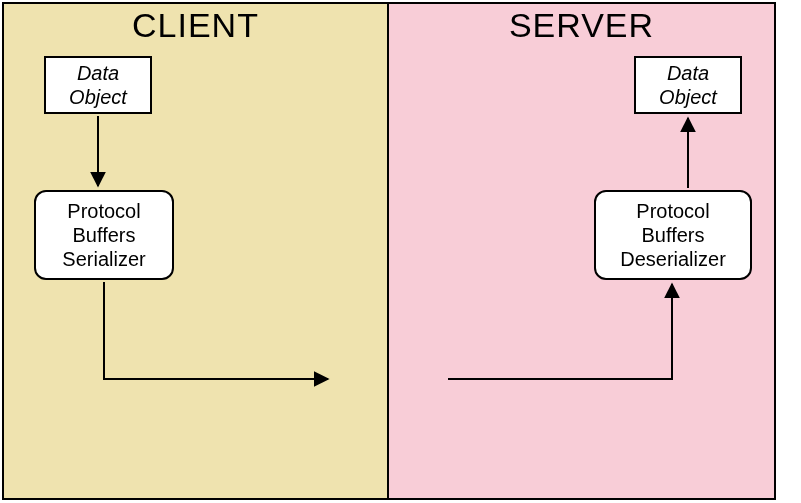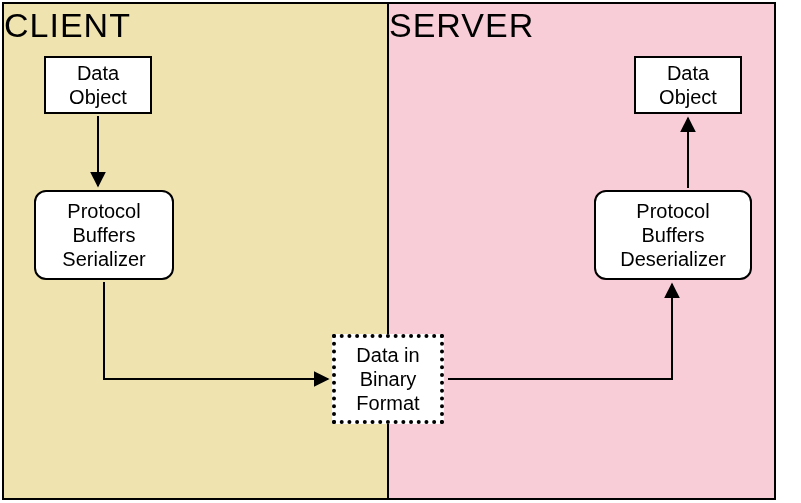--- a/index.html
+++ b/index.html
@@ -23,36 +23,36 @@
     top: 0;
     bottom: 0;
     width: 50%;
   }
   .client-half { left: 0; background: #efe3af; border-right: 2px solid #000; }
   .server-half { right: 0; background: #f8cdd7; padding-left: 38px; }
   .half-title {
     position: absolute;
     top: 2px;
     left: 0; right: 0;
-    text-align: left;
+    text-align: center;
     font-size: 34px;
     letter-spacing: 1px;
   }
   .node {
     position: absolute;
     background: #fff;
     display: flex;
     align-items: center;
     justify-content: center;
     text-align: center;
     font-size: 20px;
     line-height: 1.2;
     padding: 6px 10px;
   }
-  .rect { border: 2px solid #000; }
+  .rect { border: 2px solid #000; font-style: italic; }
   .rounded {
     border: 2px solid #000;
     border-radius: 12px;
   }
   .dotted {
     border: 4px dotted #000;
   }
   svg.arrows {
     position: absolute;
     left: 0; top: 0;
@@ -71,21 +71,20 @@
   </div>
 
   <div class="half server-half">
     <div class="half-title">SERVER</div>
   </div>
 
   <div class="node rect" style="left:40px; top:52px; width:108px; height:58px;">Data<br>Object</div>
 
   <div class="node rounded" style="left:30px; top:186px; width:140px; height:90px;">Protocol<br>Buffers<br>Serializer</div>
 
-  <div class="node dotted" style="left:328px; top:330px; width:112px; height:90px;">Data in<br>Binary<br>Format</div>
 
   <div class="node rounded" style="left:590px; top:186px; width:158px; height:90px;">Protocol<br>Buffers<br>Deserializer</div>
 
   <div class="node rect" style="left:630px; top:52px; width:108px; height:58px;">Data<br>Object</div>
 
   <svg class="arrows">
     <defs>
       <marker id="ah" viewBox="0 0 10 10" refX="9" refY="5" markerWidth="8" markerHeight="8" orient="auto-start-reverse">
         <path d="M 0 0 L 10 5 L 0 10 z" fill="#000"></path>
       </marker>

